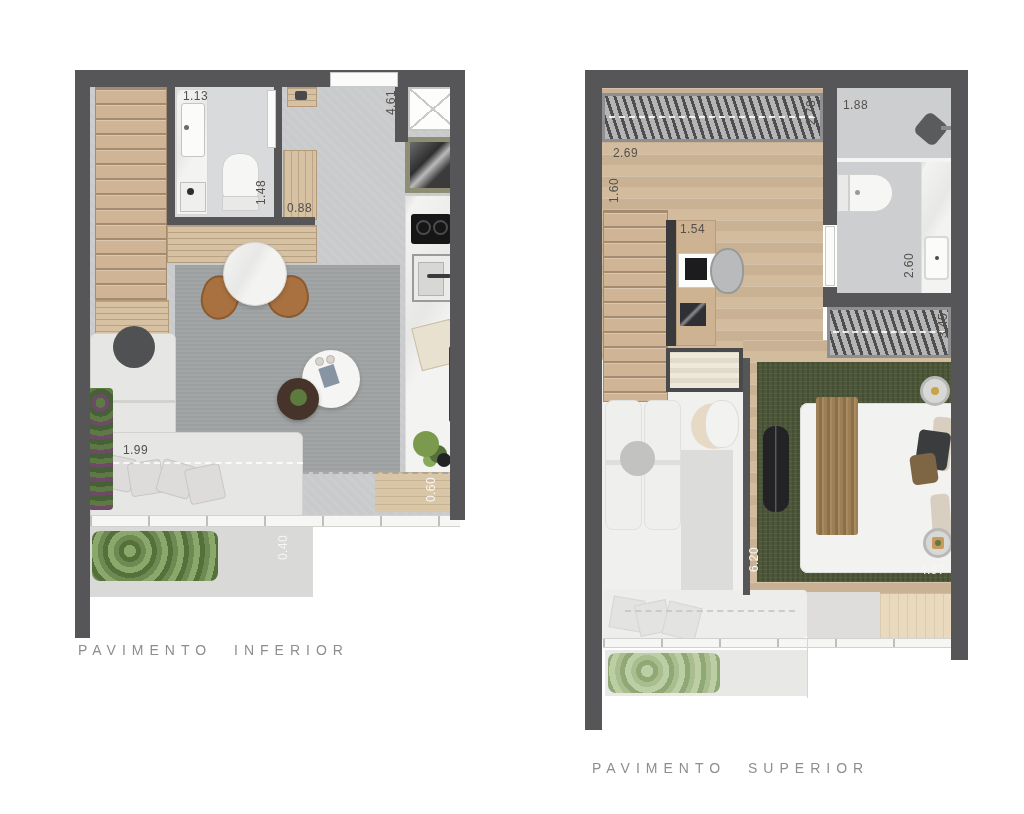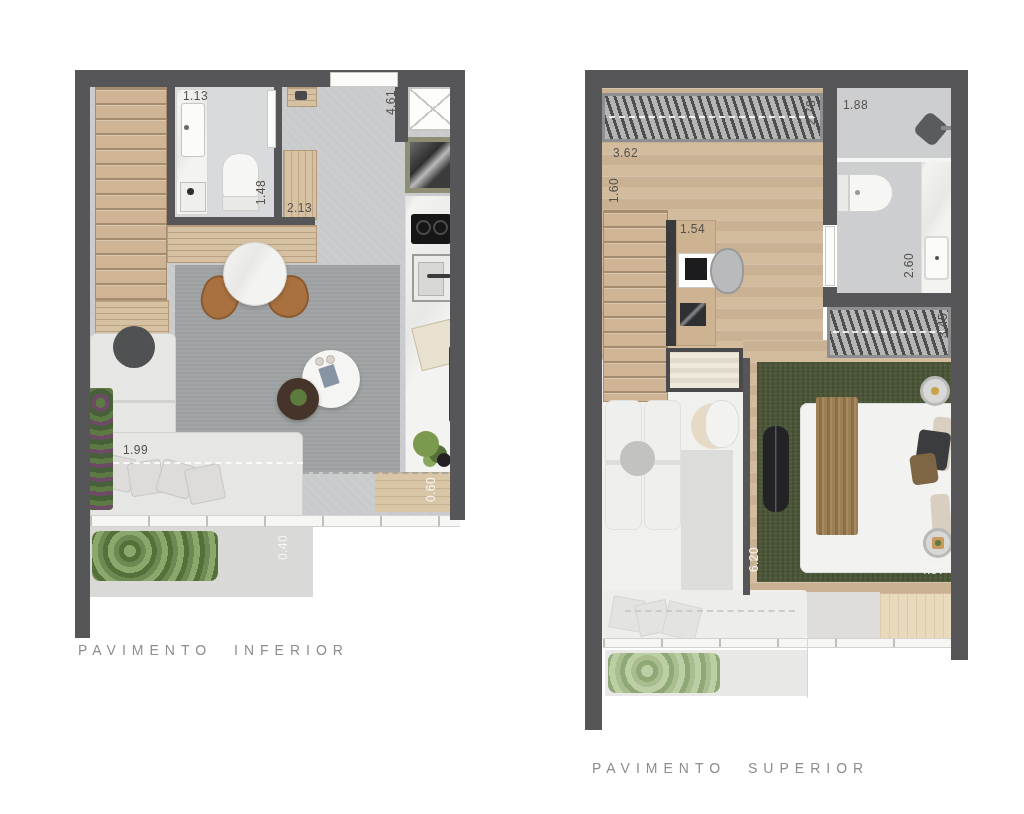--- a/index.html
+++ b/index.html
@@ -128,21 +128,21 @@
   <div class="wall w" style="left:92px;top:15px;width:8px;height:140px;"></div>
   <div class="wall w" style="left:199px;top:15px;width:8px;height:140px;"></div>
   <div class="wall w" style="left:92px;top:147px;width:148px;height:8px;"></div>
   <div class="wall w" style="left:320px;top:17px;width:13px;height:55px;"></div>
 
   <div class="door" style="left:255px;top:2px;width:68px;height:15px;"></div>
   <div class="door" style="left:192px;top:20px;width:9px;height:58px;"></div>
 
   <div class="label" style="left:108px;top:21px;">1.13</div>
   <div class="label vlabel" style="left:181px;top:110px;">1.48</div>
-  <div class="label" style="left:212px;top:133px;">2.13</div>
+  <div class="label" style="left:212px;top:133px;">0.88</div>
   <div class="label vlabel" style="left:311px;top:20px;">4.61</div>
   <div class="label" style="left:48px;top:375px;">1.99</div>
   <div class="label vlabel wlabel" style="left:351px;top:407px;">0.60</div>
   <div class="label vlabel wlabel" style="left:203px;top:465px;">0.40</div>
 </div>
 
 <div class="plan" style="left:585px;top:70px;width:383px;height:662px;">
 
   <div class="abs wood" style="left:17px;top:18px;width:221px;height:272px;"></div>
   <div class="abs wood" style="left:158px;top:270px;width:208px;height:255px;"></div>
@@ -220,21 +220,21 @@
   <div class="wall w" style="left:0;top:0;width:383px;height:18px;"></div>
   <div class="wall w" style="left:0;top:18px;width:17px;height:642px;"></div>
   <div class="wall w" style="left:366px;top:18px;width:17px;height:572px;"></div>
   <div class="wall w" style="left:238px;top:18px;width:14px;height:137px;"></div>
   <div class="wall w" style="left:238px;top:217px;width:14px;height:20px;"></div>
   <div class="wall w" style="left:238px;top:223px;width:130px;height:14px;"></div>
   <div class="wall w" style="left:158px;top:288px;width:7px;height:237px;"></div>
 
   <div class="door" style="left:240px;top:156px;width:10px;height:60px;"></div>
 
-  <div class="label" style="left:28px;top:78px;">3.62</div>
+  <div class="label" style="left:28px;top:78px;">2.69</div>
   <div class="label vlabel" style="left:24px;top:108px;">1.60</div>
   <div class="label vlabel" style="left:221px;top:30px;">2.78</div>
   <div class="label" style="left:258px;top:30px;">1.88</div>
   <div class="label" style="left:95px;top:154px;">1.54</div>
   <div class="label vlabel" style="left:319px;top:183px;">2.60</div>
   <div class="label vlabel" style="left:353px;top:243px;">3.45</div>
   <div class="label vlabel wlabel" style="left:164px;top:477px;">6.20</div>
   <div class="label wlabel" style="left:335px;top:495px;">4.97</div>
 </div>
 

